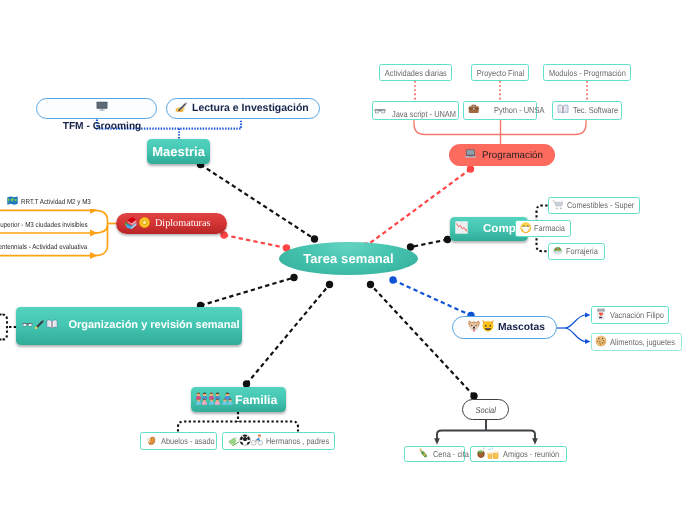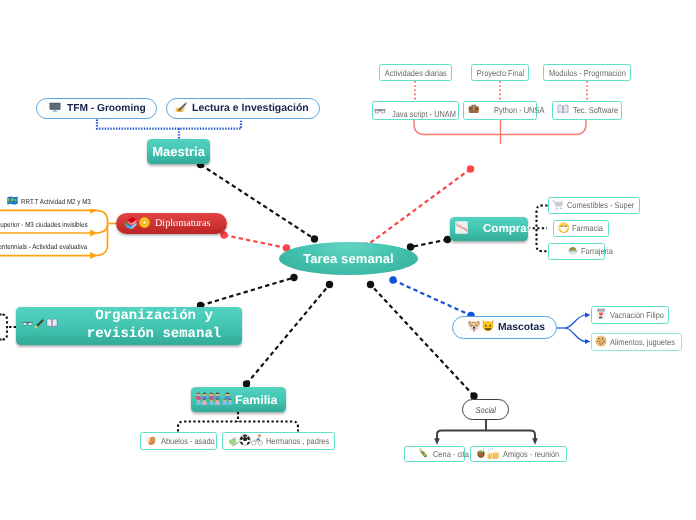--- a/index.html
+++ b/index.html
@@ -46,46 +46,46 @@
         color:#6a6a6a;}
   .leafo{background:#ffffff;color:#2b2b2b;}
 
   .t8{font-size:8.6px;}
   .t8 .lbl{display:inline-block;transform:scaleX(.865);transform-origin:left center;}
   .t7{font-size:7.2px;}
   .t7 .lbl{display:inline-block;transform:scaleX(.868);transform-origin:left center;}
 
   
   #n-maestria{left:147px;top:139px;width:63px;height:25px;justify-content:center;font-size:13px;}
-  #n-tfm{left:36px;top:97.5px;width:121px;height:21.5px;padding-left:11px;gap:5px;font-size:10.2px;}
+  #n-tfm{left:36px;top:97.5px;width:121px;height:21.5px;padding-left:11px;gap:5px;font-size:10.2px;flex-direction:column;}
   #n-lectura{left:166px;top:97.5px;width:154px;height:21.5px;padding-left:7px;gap:4px;font-size:10.5px;}
 
   #n-prog{left:449px;top:144px;width:106px;height:22px;padding-left:15px;gap:5px;font-size:9.8px;}
   #n-js{left:371.5px;top:100.5px;width:87px;height:19px;padding-left:1px;gap:6px;align-items:flex-end;}
   #n-py{left:463px;top:100.5px;width:74px;height:19px;padding-left:4px;gap:14px;}
   #n-tec{left:552px;top:100.5px;width:70px;height:19px;padding-left:4px;gap:3.5px;}
   #n-act{left:379px;top:64px;width:73px;height:17px;justify-content:center;}
   #n-pf{left:471px;top:64px;width:58px;height:17px;justify-content:center;}
   #n-mod{left:543px;top:64px;width:88px;height:17px;justify-content:center;}
 
   #n-dip{left:116px;top:213px;width:111px;height:21px;padding-left:8px;gap:4px;font-size:10.2px;}
   #n-rrtt{left:7px;top:193.5px;width:95px;height:15px;gap:3px;}
   #n-sup{left:-4.5px;top:216.5px;width:93px;height:15px;}
   #n-cen{left:-6px;top:239px;width:95px;height:15px;}
 
   #n-compras{left:450px;top:216.5px;width:78px;height:24.5px;padding-left:4px;gap:14px;font-size:11.6px;}
   #n-come{left:547.5px;top:196.5px;width:92px;height:17.5px;padding-left:3.5px;gap:3px;}
-  #n-farm{left:553px;top:219.5px;width:56px;height:17.5px;padding-left:3.5px;gap:3px;}
-  #n-forr{left:547.5px;top:242.5px;width:57px;height:17.5px;padding-left:18px;gap:3px;}
+  #n-farm{left:515px;top:219.5px;width:56px;height:17.5px;padding-left:3.5px;gap:3px;}
+  #n-forr{left:547.5px;top:242.5px;width:57px;height:17.5px;padding-left:3px;gap:3px;}
 
   #n-masc{left:452px;top:315.5px;width:105px;height:23.5px;padding-left:14px;gap:3px;font-size:10.3px;}
   #n-vac{left:590.5px;top:306px;width:78.5px;height:18px;padding-left:3.5px;gap:3px;}
   #n-ali{left:590.5px;top:332.5px;width:91.5px;height:18px;padding-left:3.5px;gap:3px;}
 
-  #n-org{left:16px;top:306.5px;width:226px;height:38.5px;padding-left:6px;gap:8px;font-size:14px;font-family:Liberation Mono, monospace;}
+  #n-org{left:16px;top:306.5px;width:226px;height:38.5px;padding-left:6px;gap:8px;font-size:11px;}
   .orgtxt{text-align:center;flex:1;white-space:normal;line-height:1.25;}
 
   #n-fam{left:191px;top:387px;width:95px;height:25px;padding-left:4px;gap:1px;font-size:12.3px;}
   #n-abu{left:140px;top:432px;width:77px;height:18px;padding-left:4px;gap:4px;}
   #n-her{left:222px;top:432px;width:113px;height:18px;padding-left:4px;gap:3px;}
 
   #n-soc{left:462px;top:399px;width:47px;height:21px;font-style:italic;}
   #n-cena{left:404px;top:446px;width:61px;height:16px;padding-left:12px;gap:4px;}
   #n-ami{left:470px;top:446px;width:97px;height:16px;padding-left:4px;gap:3px;}
 
@@ -219,20 +219,30 @@
           <path d="M13.5 29.2c3.3 0 5.5-.8 5.5-2 0-.5-.5-1-1.4-1.3" fill="none" stroke="#e0a42e" stroke-width=".9"></path>
           <path d="m11.6 24.6 16.3-16.3 3.1 3.1-16.3 16.3z" fill="#4d4d57"></path>
           <path d="m13.2 26.2 16.3-16.3 1.5 1.5-16.3 16.3z" fill="#6d6d78"></path>
           <path d="m27.9 8.3 1.9-1.9a1.8 1.8 0 0 1 2.5 0l.7.7a1.8 1.8 0 0 1 0 2.5l-1.9 1.9z" fill="#9a9aa5"></path>
           <path d="m11.6 24.6 3.1 3.1-4.7 1.6z" fill="#3a3a44"></path>
           <path d="m10.5 27.8 1.5 1.5-2.3.8z" fill="#e8e8ec"></path>
         </svg></span>
   <span class="lbl">Lectura e Investigación</span>
 </div>
 
+<div class="node salmon" id="n-prog">
+  <span class="emo"><svg width="13" height="13" viewBox="0 0 36 36">
+          <rect x="6" y="7" width="24" height="17" rx="1.5" fill="#4a5560"></rect>
+          <rect x="7.6" y="8.6" width="20.8" height="12.8" fill="#8fa0ad"></rect>
+          <path d="M2 25h32l-1.5 4H3.5z" fill="#b9c4cd"></path>
+          <path d="M2 25h32v1.2H2z" fill="#8d99a4"></path>
+          <rect x="14" y="26.4" width="8" height="1.2" rx=".6" fill="#7b8793"></rect>
+        </svg></span>
+  <span class="lbl">Programación</span>
+</div>
 <div class="node leaf t8" id="n-js">
   <span class="emo"><svg width="12" height="12" viewBox="0 0 36 36">
           <path d="M1.5 13h33v3H1.5z" fill="#5d636b"></path>
           <path d="M2 15h13.5l-1 7.5c-.2 1.4-1.2 2.2-2.7 2.2H6.2c-1.5 0-2.5-.8-2.8-2.2z" fill="#6e757d"></path>
           <path d="M34 15H20.5l1 7.5c.2 1.4 1.2 2.2 2.7 2.2h5.6c1.5 0 2.5-.8 2.8-2.2z" fill="#6e757d"></path>
           <path d="M4.2 16.6h10l-.7 5.2c-.1.8-.7 1.2-1.6 1.2H6.6c-.9 0-1.5-.4-1.7-1.2z" fill="#eaf0f5"></path>
           <path d="M31.8 16.6h-10l.7 5.2c.1.8.7 1.2 1.6 1.2h5.3c.9 0 1.5-.4 1.7-1.2z" fill="#eaf0f5"></path>
           <path d="M15.5 15h5v3.5h-5z" fill="#5d636b"></path>
         </svg></span>
   <span class="lbl">Java script - UNAM</span>

